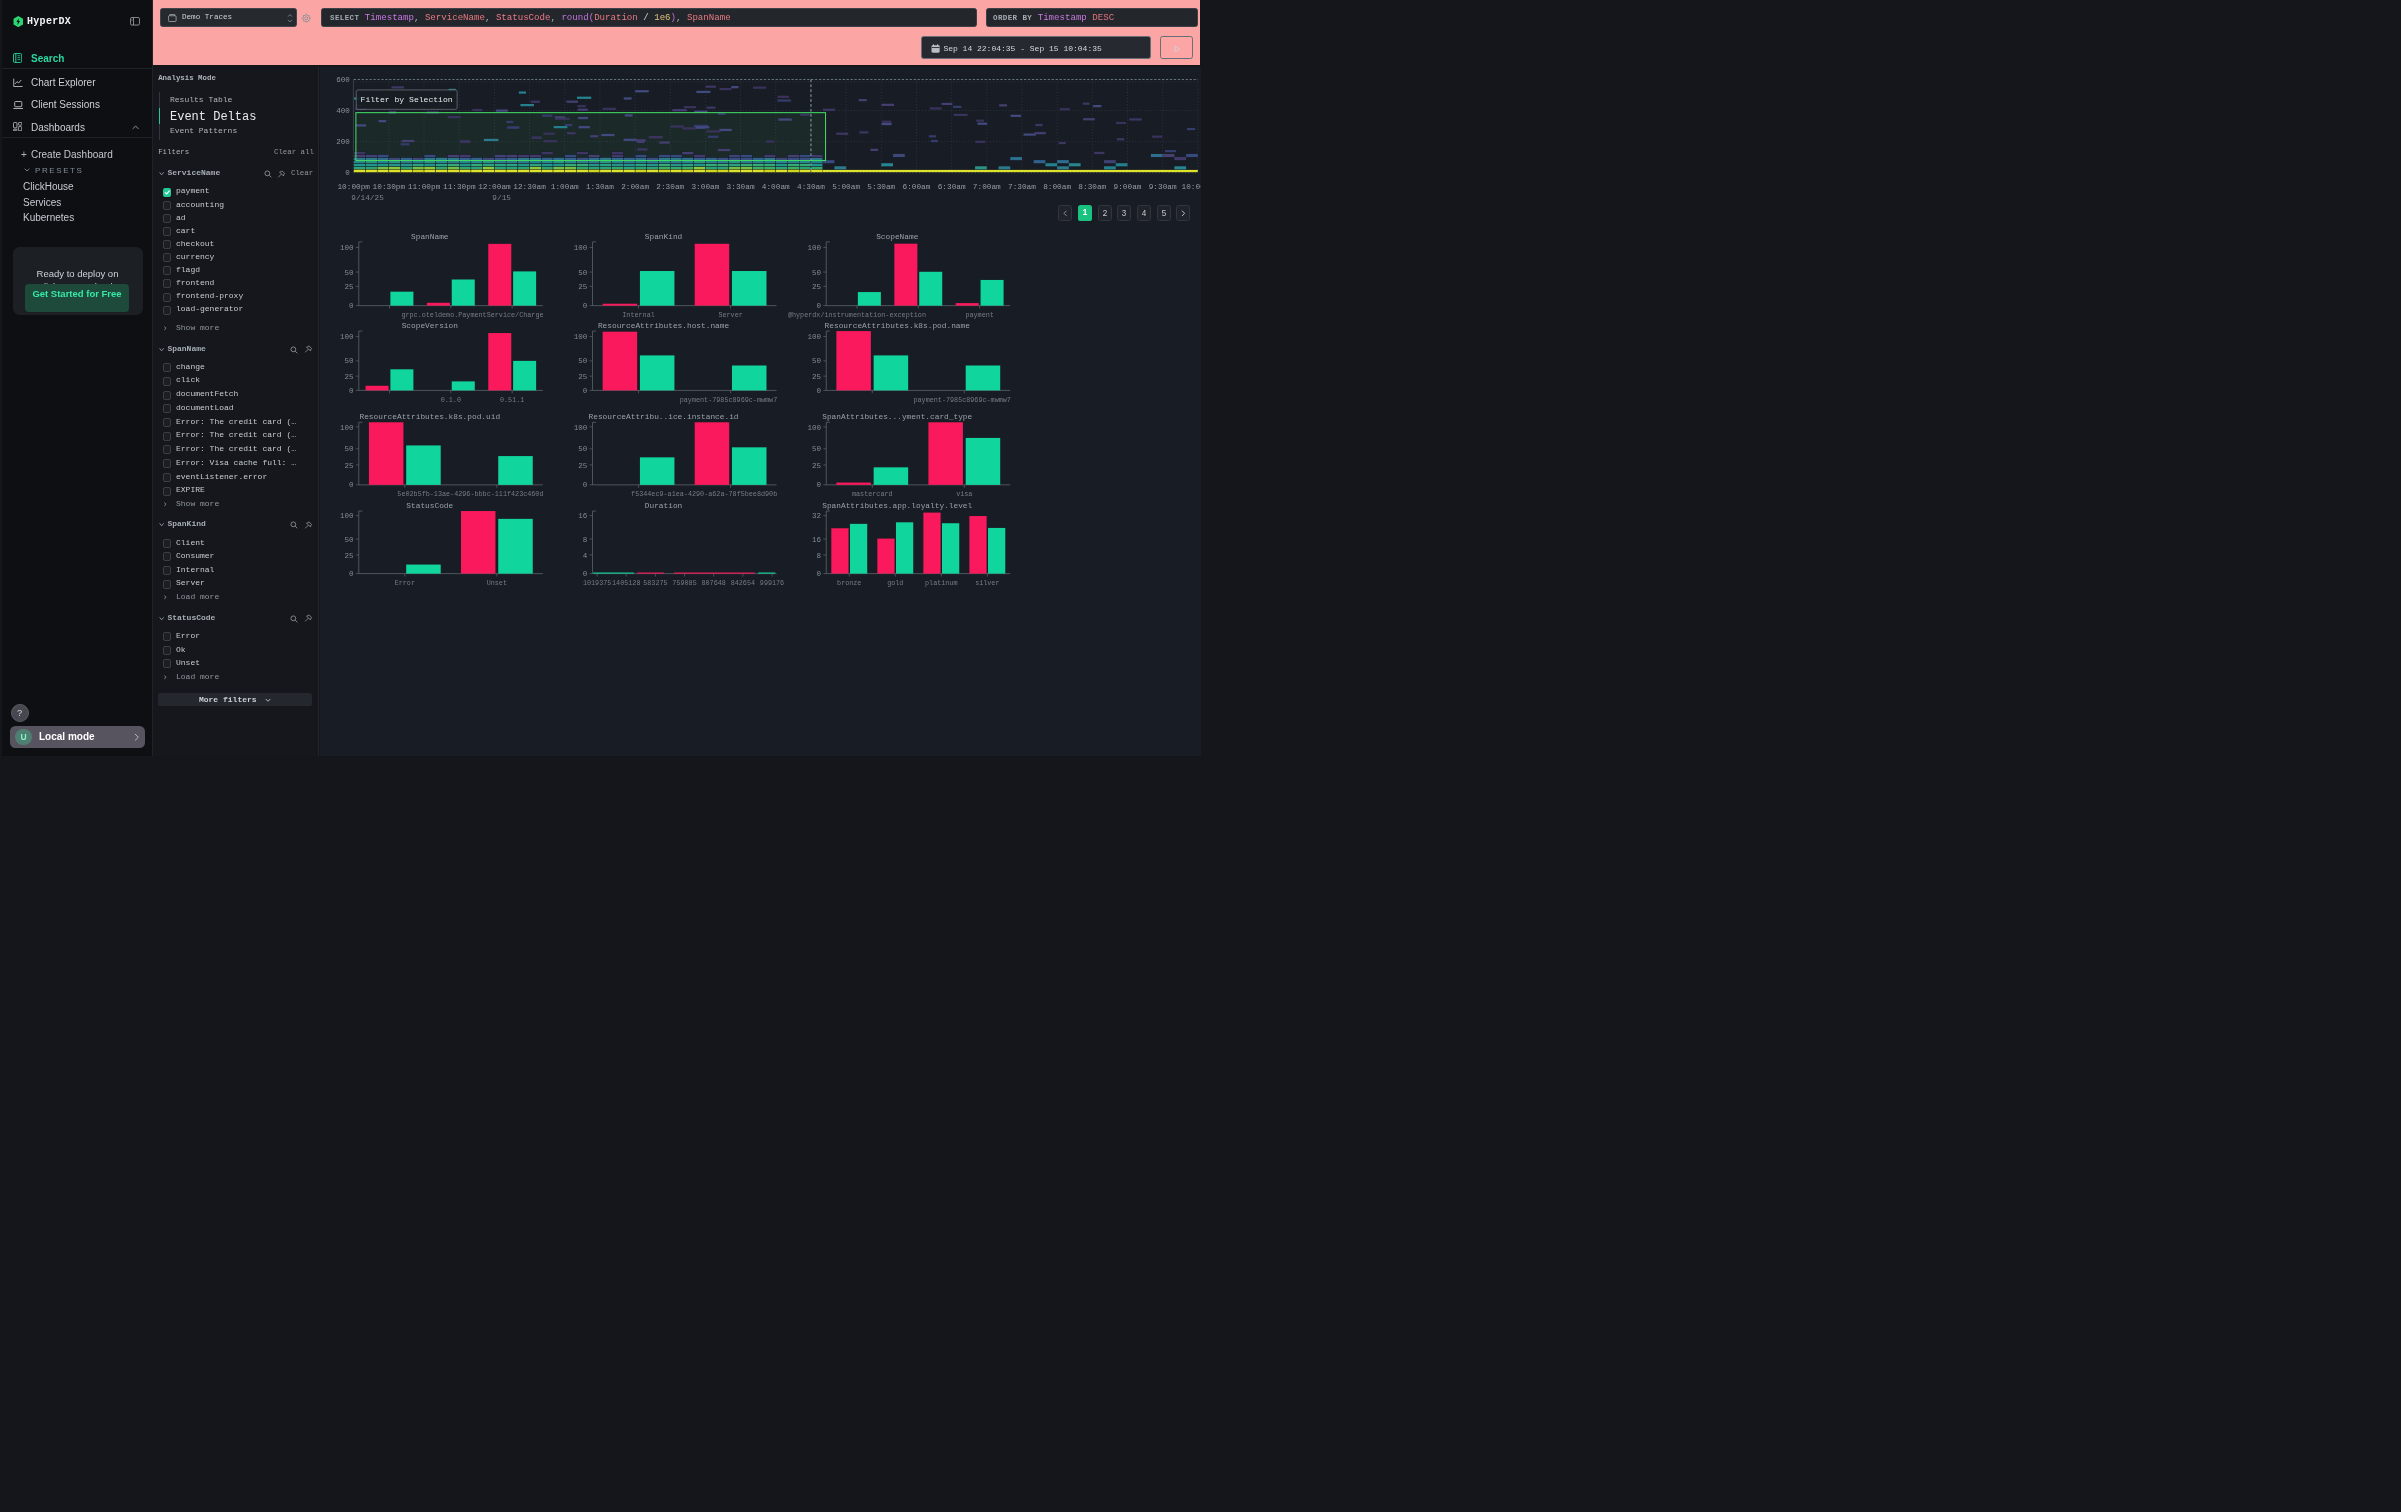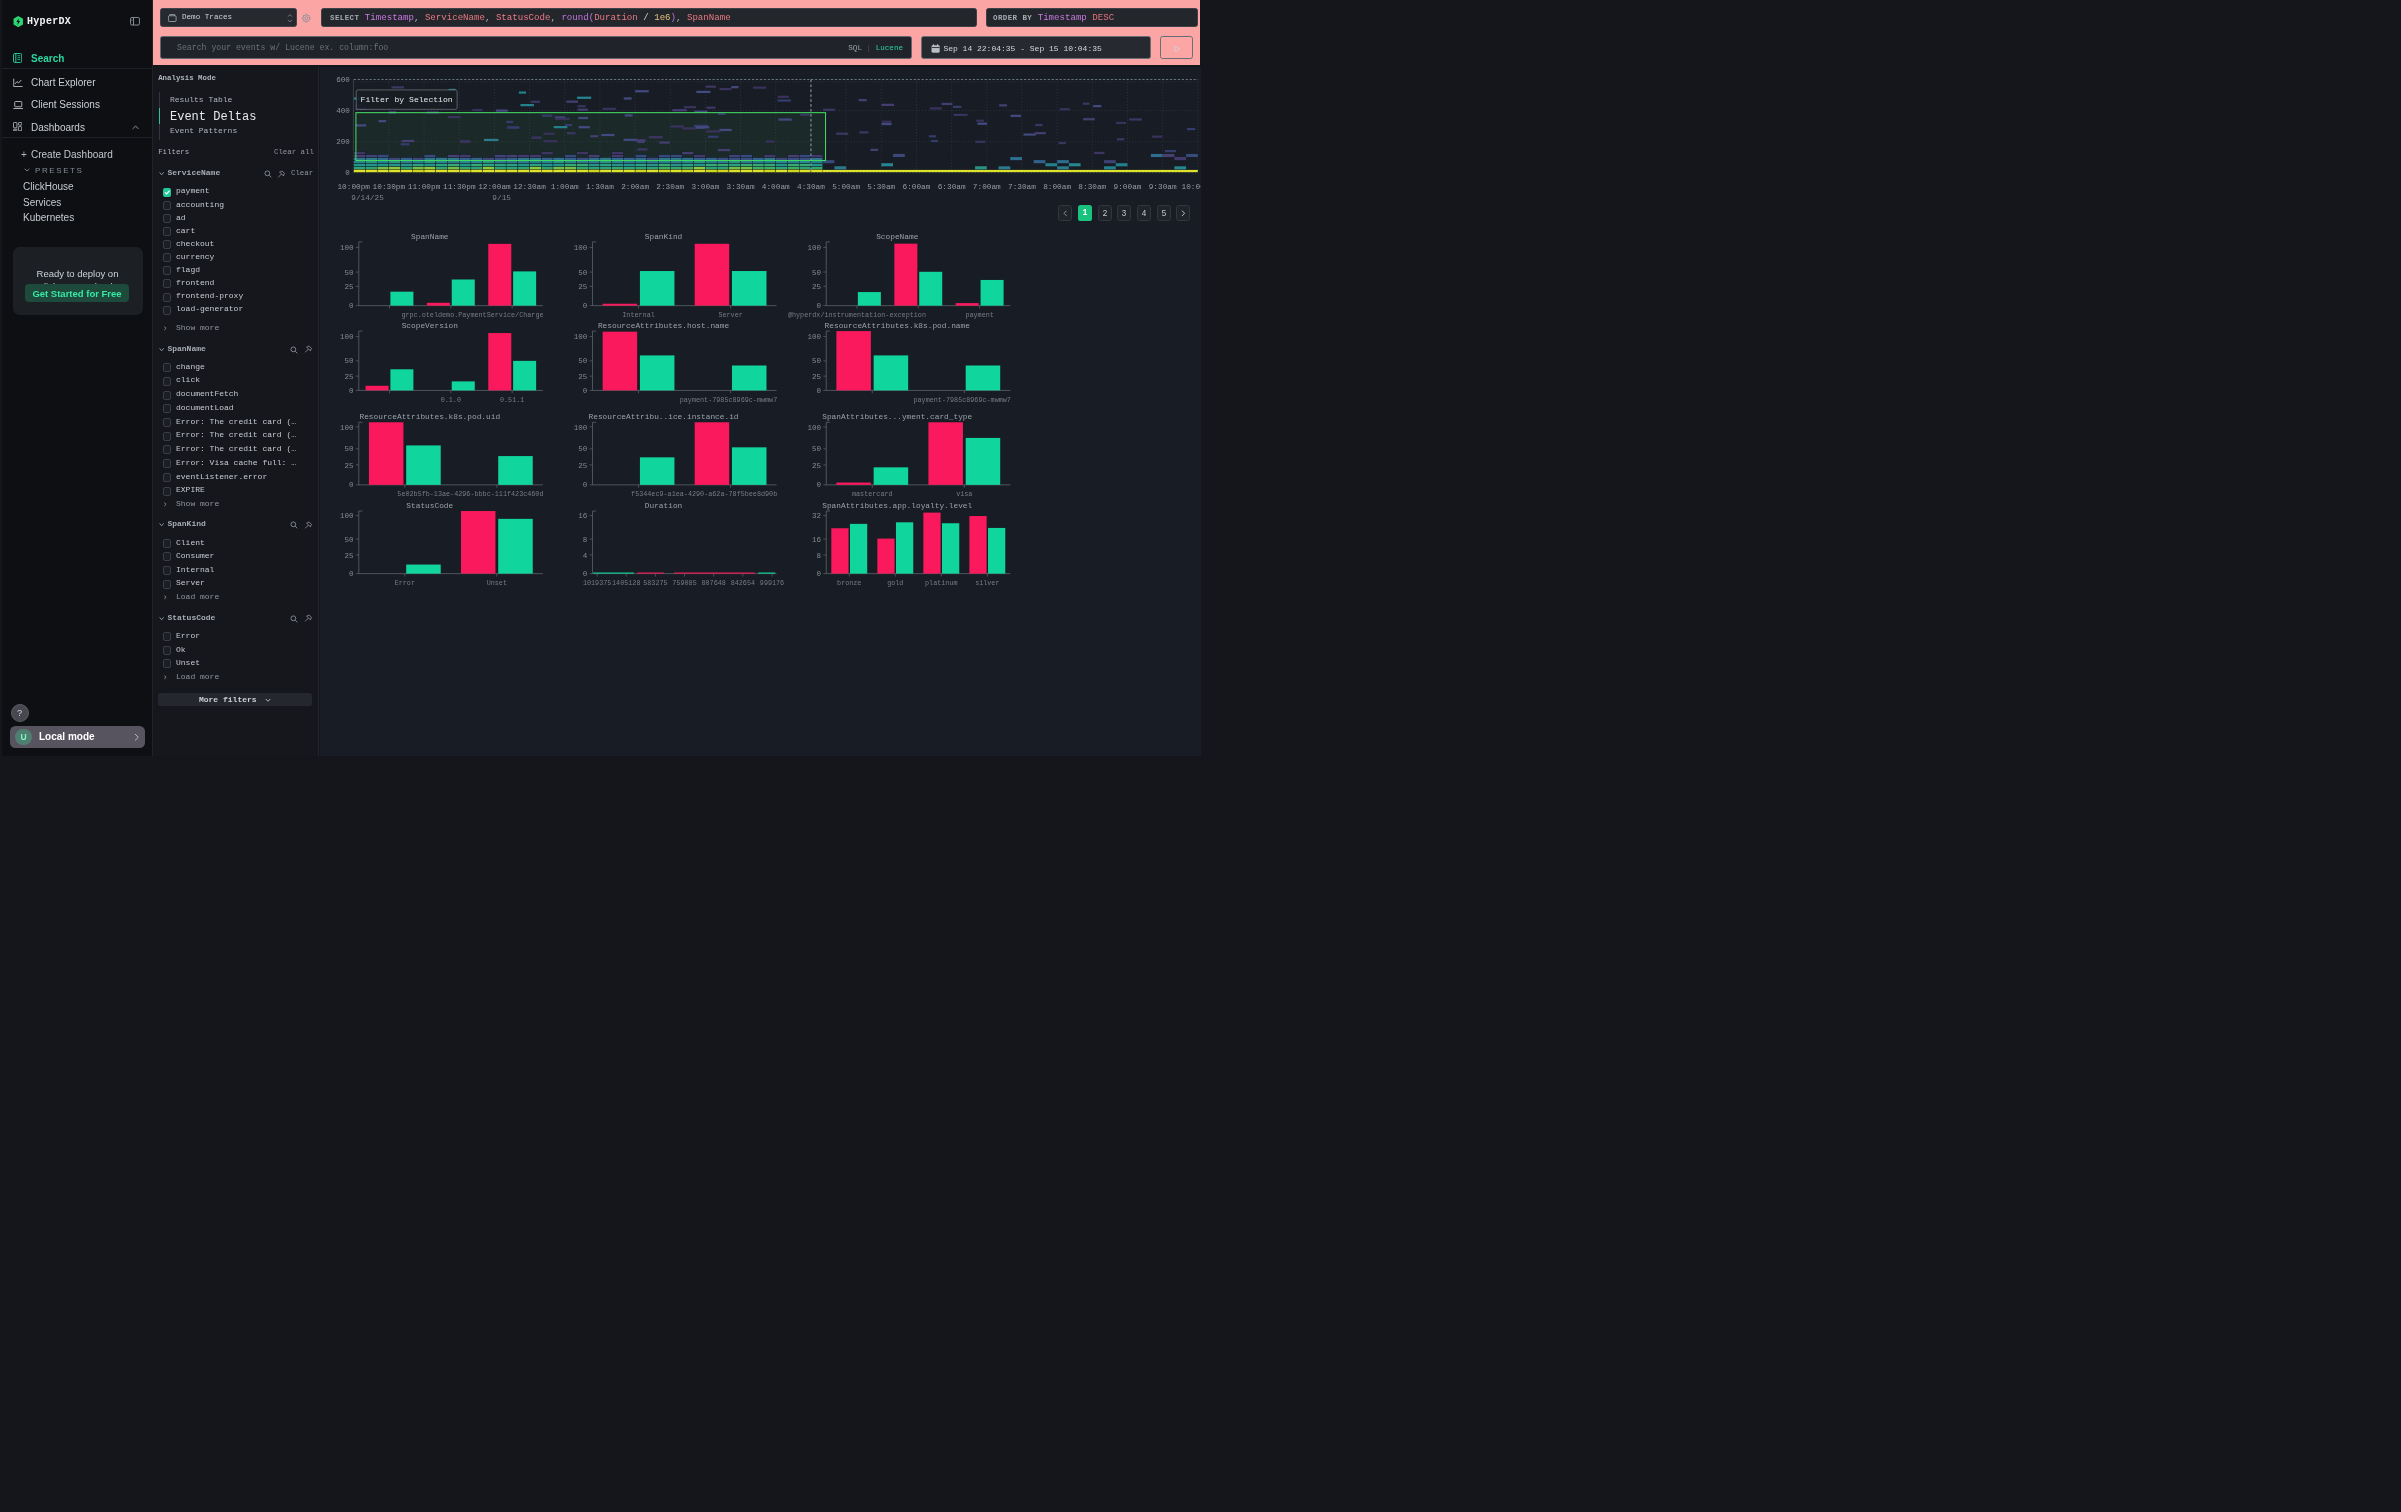--- a/index.html
+++ b/index.html
@@ -54,21 +54,21 @@
     <div class="abs sans" style="left:29px;top:149px;font-size:10px;color:#c3c8cf">Create Dashboard</div>
     <svg class="abs" style="left:22px;top:168px" width="6" height="4" viewBox="0 0 9 6">
 <path d="M1 1 L4.5 4.5 L8 1" fill="none" stroke="#848c96" stroke-width="1.3"></path>
     </svg>
     <div class="abs sans" style="left:33px;top:166px;font-size:8px;letter-spacing:1.6px;color:#848c96">PRESETS</div>
     <div class="abs sans" style="left:21px;top:181px;font-size:10px;color:#c6cbd2">ClickHouse</div>
     <div class="abs sans" style="left:21px;top:197px;font-size:10px;color:#c6cbd2">Services</div>
     <div class="abs sans" style="left:21px;top:212px;font-size:10px;color:#c6cbd2">Kubernetes</div>
     <div class="abs sans" style="left:10.5px;top:247px;width:130px;height:68px;background:#1c2025;border-radius:6.6px;">
 <div style="text-align:center;margin-top:20px;font-size:9.5px;line-height:13px;color:#ccd2da">Ready to deploy on<br>ClickHouse Cloud?</div>
-<div class="abs" style="left:12.5px;top:37px;width:104px;height:18px;background:#1d4a3a;border-radius:4px;text-align:center;line-height:20.4px;font-size:9.5px;font-weight:bold;color:#38e8a7">Get Started for Free</div>
+<div class="abs" style="left:12.5px;top:37px;width:104px;height:28px;background:#1d4a3a;border-radius:4px;text-align:center;line-height:20.4px;font-size:9.5px;font-weight:bold;color:#38e8a7">Get Started for Free</div>
 </div>
     <div class="abs sans" style="left:8.5px;top:704px;width:18px;height:18px;border-radius:50%;background:#47474f;border:0.7px solid #5a5a63;text-align:center;line-height:17px;font-size:9.2px;color:#d6d9dd">?</div>
     <div class="abs" style="left:8px;top:726px;width:135px;height:22.4px;background:#57545f;border-radius:5.3px">
 <div class="abs sans" style="left:5.3px;top:3px;width:16.4px;height:16.4px;border-radius:50%;background:#4f7f70;text-align:center;line-height:16.4px;font-size:8.5px;font-weight:bold;color:#86f2cc">U</div>
 <div class="abs sans" style="left:29px;top:5.3px;font-size:10px;font-weight:bold;color:#fff">Local mode</div>
 <svg class="abs" style="left:124px;top:6.6px" width="5.3" height="8.5" viewBox="0 0 8 13">
         <path d="M1.5 1.5 L6.5 6.5 L1.5 11.5" fill="none" stroke="#b9c2cc" stroke-width="1.4"></path>
       </svg>
 </div>
   </div>
@@ -88,24 +88,20 @@
 <circle cx="8" cy="8" r="2.3"></circle>
 <circle cx="8" cy="8" r="5.1"></circle>
 <path d="M8 1 L8 2.9 M8 13.1 L8 15 M1 8 L2.9 8 M13.1 8 L15 8 M3.05 3.05 L4.4 4.4 M11.6 11.6 L12.95 12.95 M12.95 3.05 L11.6 4.4 M4.4 11.6 L3.05 12.95"></path>
 </g>
     </svg>
     <div class="abs" style="left:170px;top:8.2px;width:656px;height:19px;background:#23262b;border:0.7px solid #3c4047;border-radius:2.6px;overflow:hidden">
 <div style="position:absolute;left:8px;top:3.3px;font-size:9.1px;white-space:pre"><span style="font-size:7.5px;font-weight:bold;color:#a5acb4;letter-spacing:0.4px">SELECT</span><span style="color:#cb76e4"> Timestamp</span><span style="color:#aab1b9">,</span><span style="color:#e87981"> ServiceName</span><span style="color:#aab1b9">,</span><span style="color:#ed7a89"> StatusCode</span><span style="color:#aab1b9">,</span><span style="color:#c173dd"> round(</span><span style="color:#e87981">Duration</span><span style="color:#c9d1d9"> / </span><span style="color:#e3c07b">1e6</span><span style="color:#c173dd">)</span><span style="color:#aab1b9">,</span><span style="color:#e87981"> SpanName</span></div>
 </div>
     <div class="abs" style="left:835px;top:8.2px;width:212px;height:19px;background:#23262b;border:0.7px solid #3c4047;border-radius:2.6px">
 <div style="position:absolute;left:6px;top:3.3px;font-size:9.1px;white-space:pre"><span style="font-size:7.5px;font-weight:bold;color:#a5acb4;letter-spacing:0.4px">ORDER BY</span><span style="color:#c878e0"> Timestamp</span><span style="color:#e0737f"> DESC</span></div>
-</div>
-    <div class="abs" style="left:9px;top:36px;width:752px;height:23px;background:#202329;border:0.7px solid #61666f;border-radius:2.6px">
-<div class="abs" style="left:16px;top:6px;font-size:8.2px;color:#6a727c">Search your events w/ Lucene ex. column:foo</div>
-<div class="abs" style="right:8px;top:6.6px;font-size:7.6px"><span style="color:#9aa1a9">SQL</span><span style="color:#4a5058"> | </span><span style="color:#2bd39e">Lucene</span></div>
 </div>
     <div class="abs" style="left:770px;top:36px;width:230px;height:23px;background:#26292f;border:0.7px solid #696e77;border-radius:2.6px">
 <svg class="abs" style="left:9.2px;top:7px" width="9.2" height="9.2" viewBox="0 0 14 14">
 <rect x="0.8" y="1.8" width="12.4" height="11.4" rx="2" fill="#b9bec5"></rect>
 <rect x="3" y="0.2" width="1.8" height="3" rx="0.7" fill="#b9bec5"></rect>
 <rect x="9.2" y="0.2" width="1.8" height="3" rx="0.7" fill="#b9bec5"></rect>
 <line x1="1" y1="5.4" x2="13" y2="5.4" stroke="#26292f" stroke-width="1.4"></line>
       </svg>
 <div class="abs" style="left:21.4px;top:6.6px;font-size:8px;color:#d3d8de">Sep 14 22:04:35 - Sep 15 10:04:35</div>
 </div>

